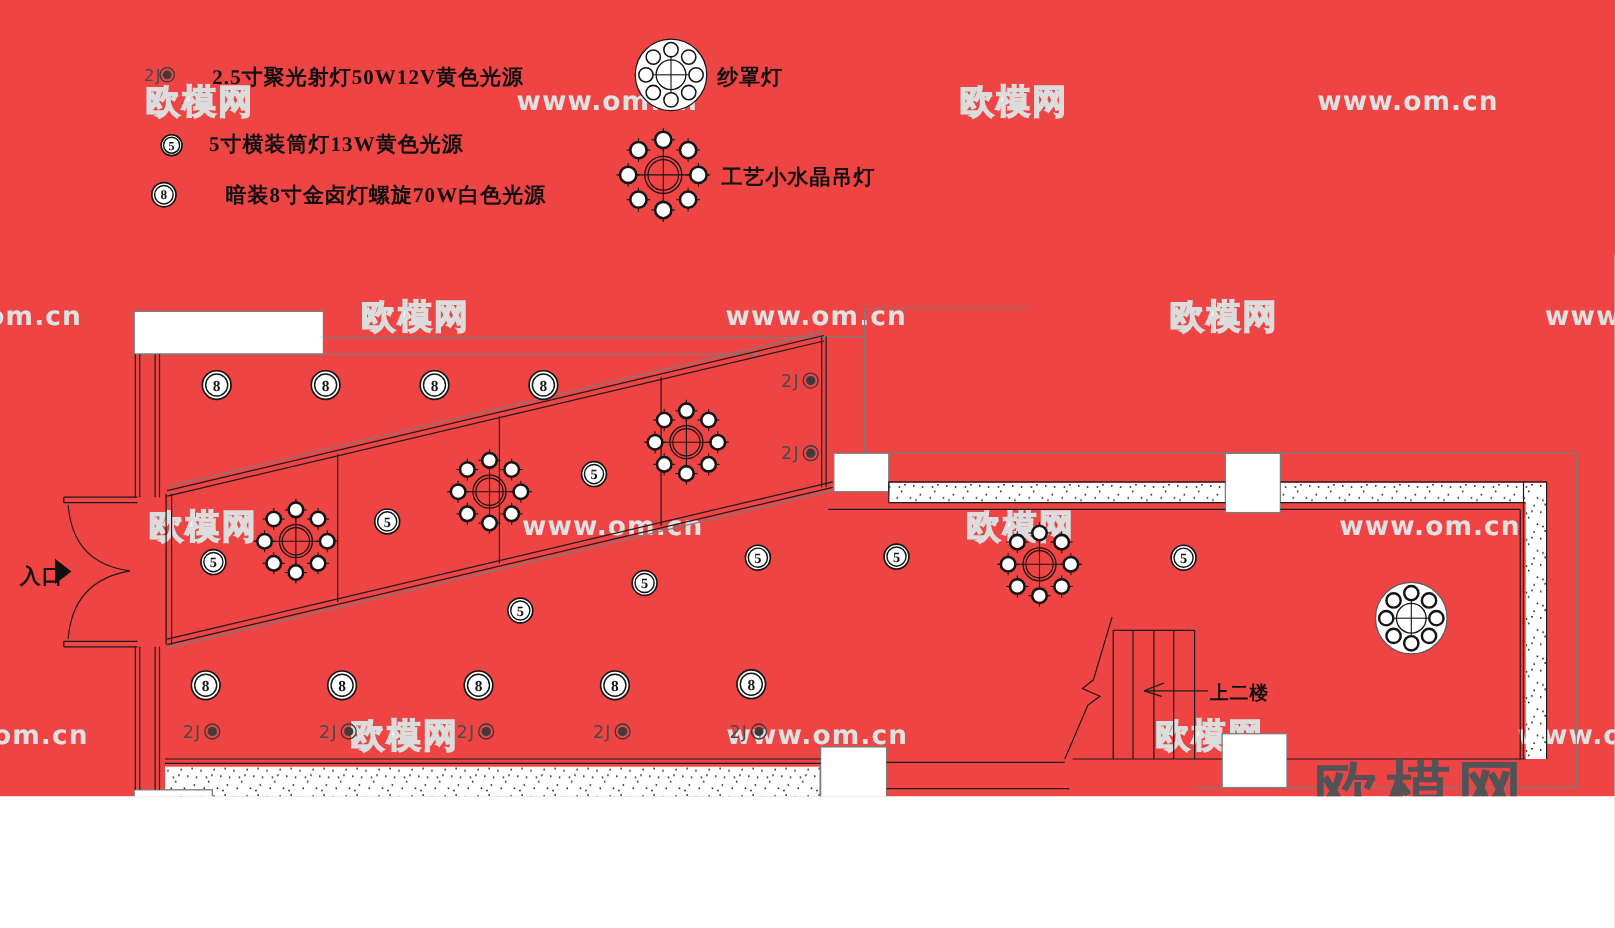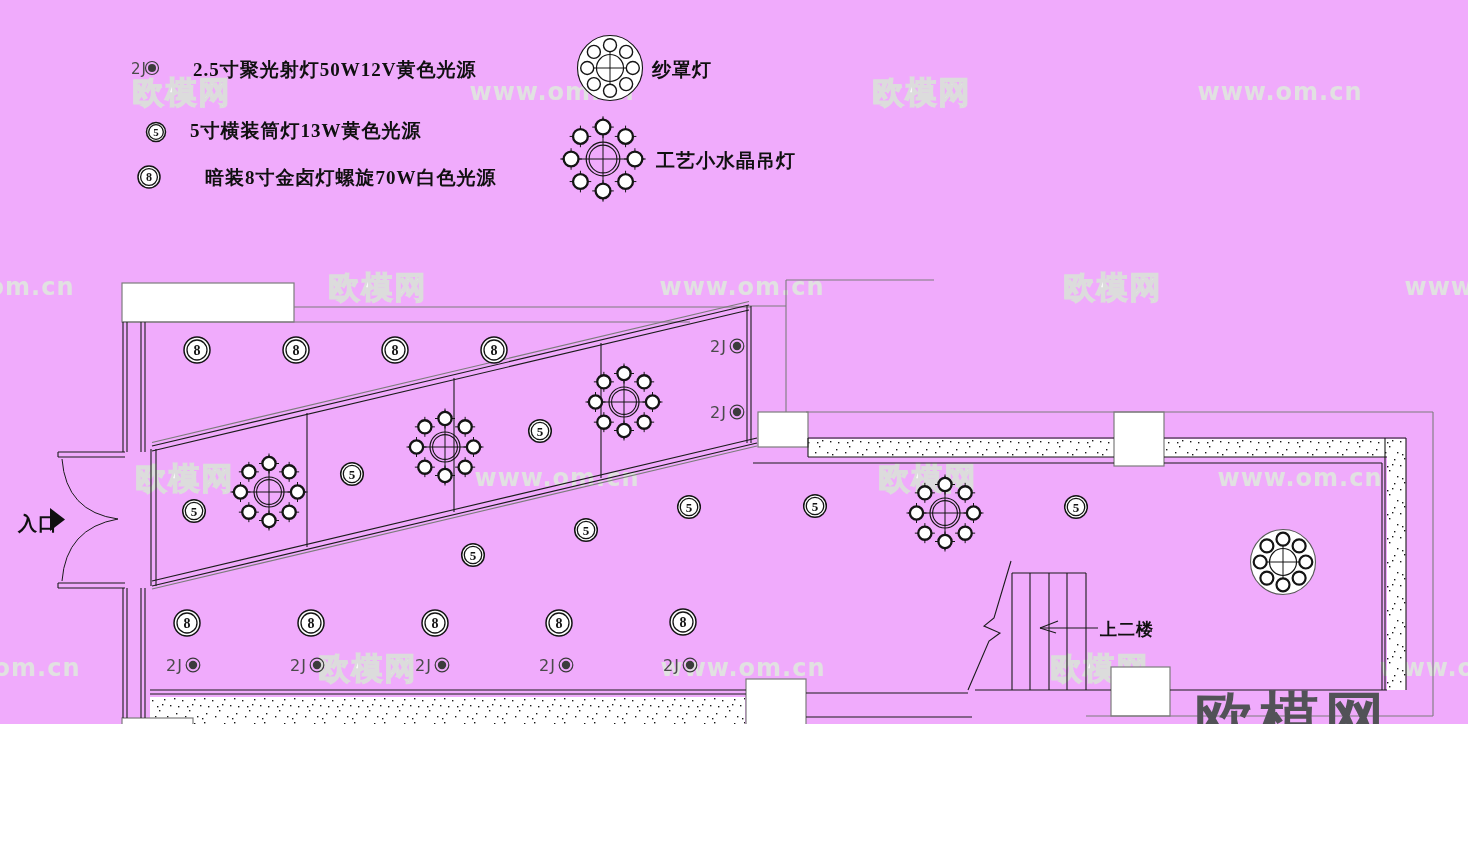--- a/index.html
+++ b/index.html
@@ -1,16 +1,16 @@
 <!DOCTYPE html>
 <html><head>
 <meta charset="utf-8">
 <style>
   html,body{margin:0;padding:0;background:#ffffff;}
-  .stage{position:relative;width:1468px;height:724px;background:#f0abfc;overflow:hidden;
+  .stage{position:relative;width:1468px;height:724px;background:#ef4444;overflow:hidden;
          font-family:"Liberation Serif", serif;}
   svg text{user-select:none;}
 </style>
 </head>
 <body>
 
 <div class="stage">
   <svg id="plan-svg" width="1468" height="844" viewBox="0 0 1468 844" xmlns="http://www.w3.org/2000/svg">
       <defs>
         <pattern id="stipple" width="30" height="24" patternUnits="userSpaceOnUse">

